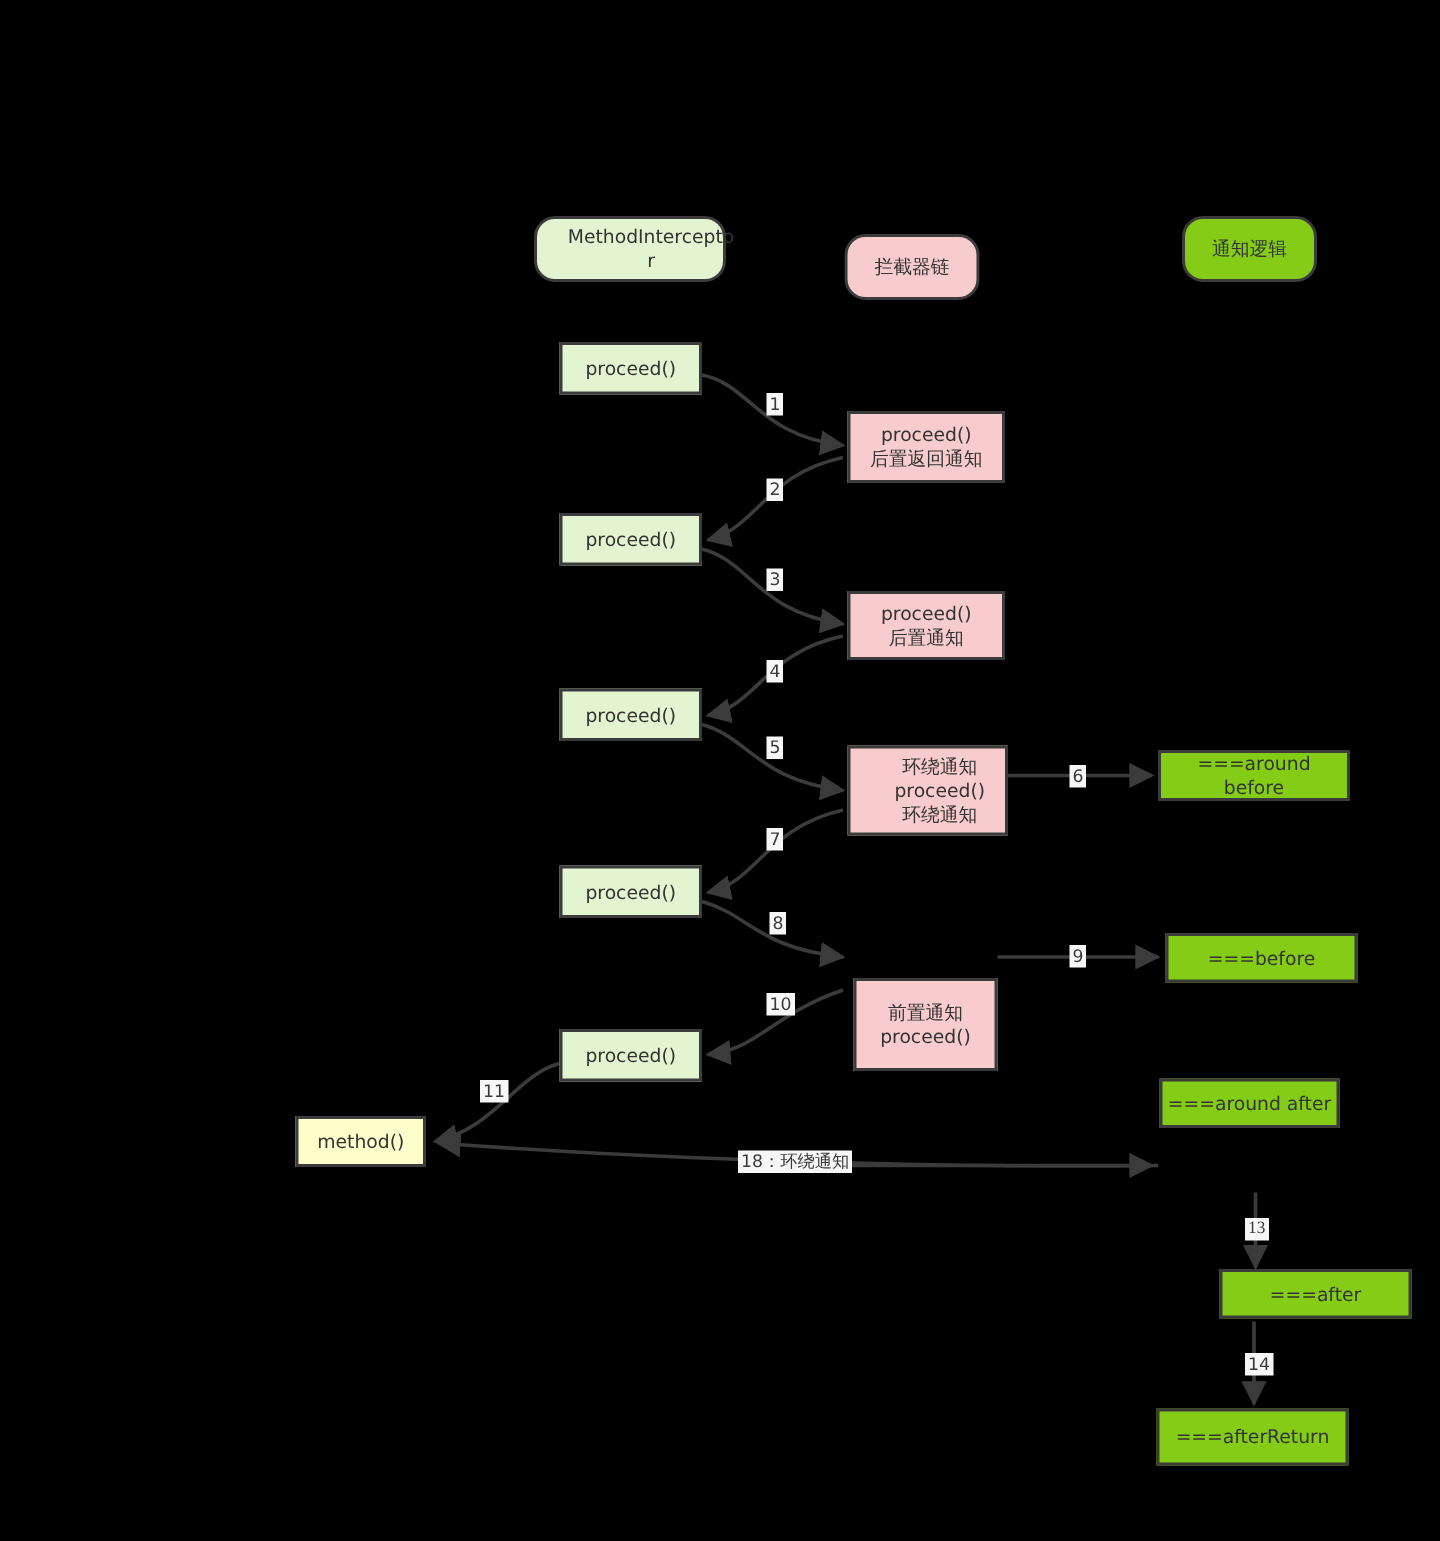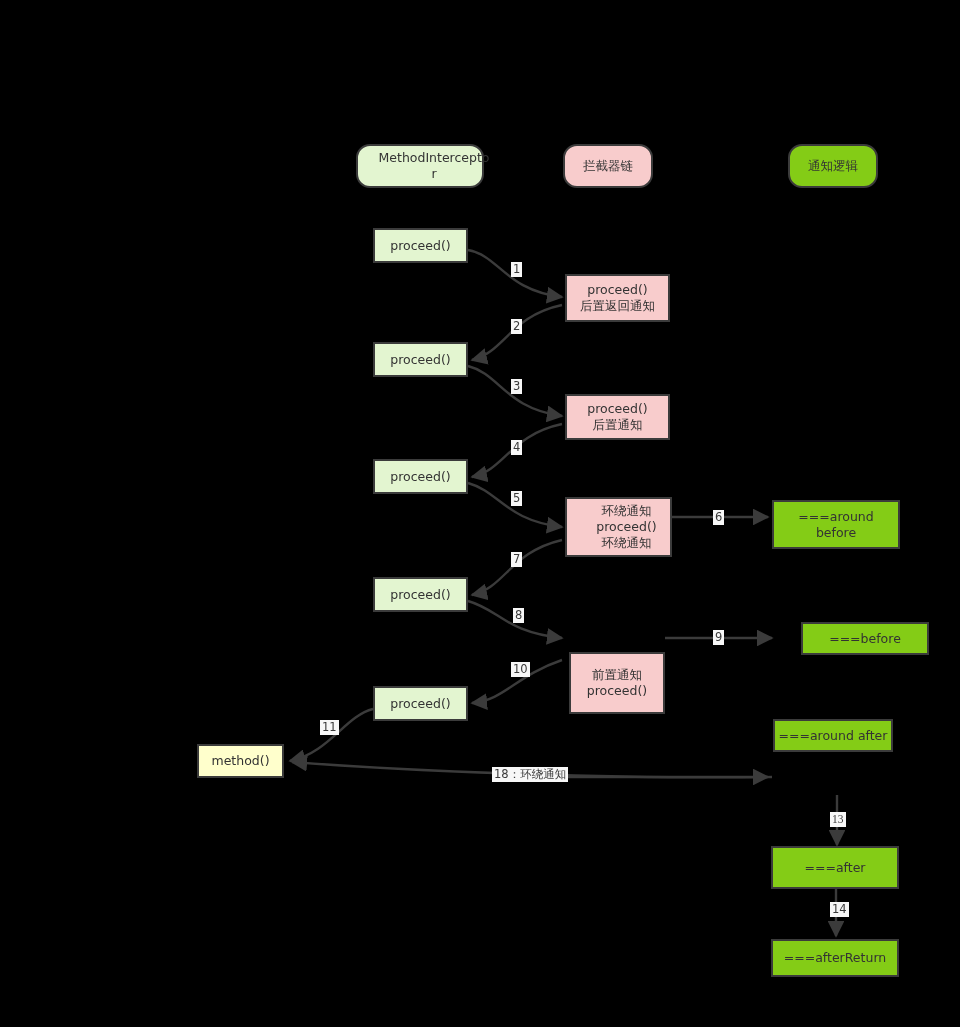--- a/index.html
+++ b/index.html
@@ -103,21 +103,21 @@
       <path d="M 836 881 L 836 936"></path>
     </g>
   </svg>
 
 
   <div class="node lane fill-green" style="left:356px; top:144px; width:128px; height:44px;padding-left:28px;">
     <span>MethodIntercepto
 r</span>
   </div>
 
-  <div class="node lane fill-pink" style="left:563px; top:144px; width:90px; height:44px;">
+  <div class="node lane fill-pink" style="left:563px; top:156px; width:90px; height:44px;">
     <span>拦截器链</span>
   </div>
 
   <div class="node lane fill-purple" style="left:788px; top:144px; width:90px; height:44px;">
     <span>通知逻辑</span>
   </div>
 
   <div class="node fill-green" style="left:373px; top:228px; width:95px; height:35px;">
     <span>proceed()</span>
   </div>
@@ -156,34 +156,34 @@
     <span>环绕通知
 proceed()
 环绕通知</span>
   </div>
 
   <div class="node fill-pink" style="left:569px; top:609px; width:96px; height:62px;margin-top:43px;">
     <span>前置通知
 proceed()</span>
   </div>
 
-  <div class="node fill-purple" style="left:772px; top:500px; width:128px; height:49px;">
+  <div class="node fill-purple" style="left:772px; top:500px; width:128px; height:34px;">
     <span>===around
 before</span>
   </div>
 
-  <div class="node fill-purple" style="left:777px; top:622px; width:128px; height:33px;margin-left:24px;">
+  <div class="node fill-purple" style="left:777px; top:622px; width:128px; height:33px;">
     <span>===before</span>
   </div>
 
   <div class="node fill-purple" style="left:773px; top:719px; width:120px; height:33px;">
     <span>===around after</span>
   </div>
 
-  <div class="node fill-purple" style="left:771px; top:846px; width:128px; height:43px;">
+  <div class="node fill-purple" style="left:813px; top:846px; width:128px; height:33px;">
     <span>===after</span>
   </div>
 
   <div class="node fill-purple" style="left:771px; top:939px; width:128px; height:38px;">
     <span>===afterReturn</span>
   </div>
 
   <div class="edge-label" style="left:511px; top:262px;">1</div>
 
   <div class="edge-label" style="left:511px; top:319px;">2</div>

